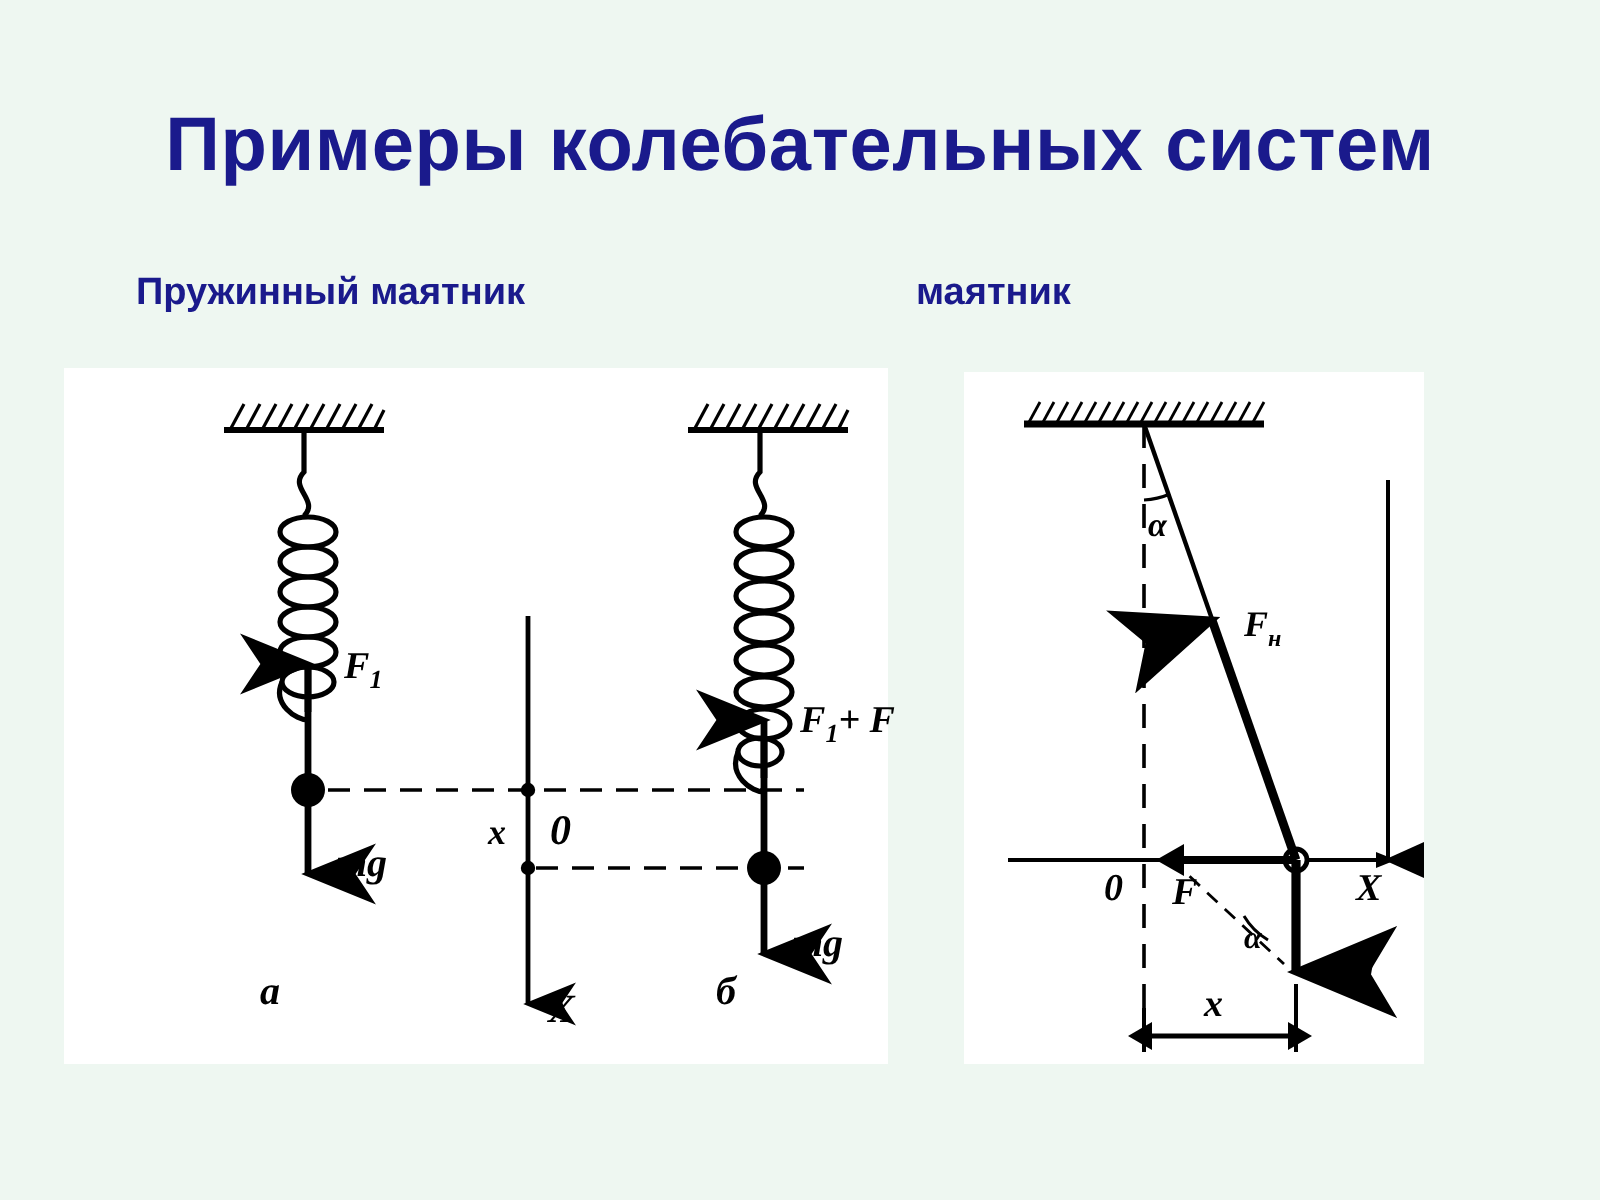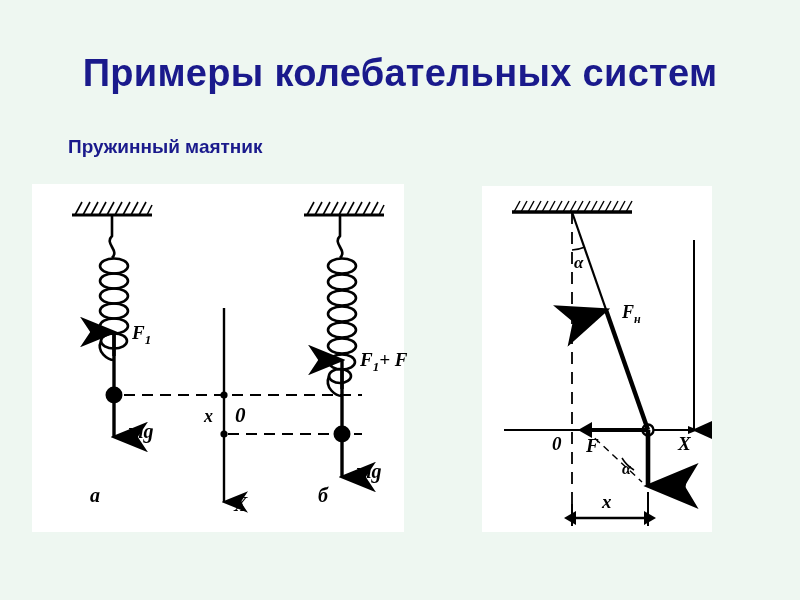--- a/index.html
+++ b/index.html
@@ -48,20 +48,21 @@
   }
   .panel {
     position: absolute;
     background: #ffffff;
   }
   .panel-left {
     left: 32px;
     top: 184px;
     width: 372px;
     height: 348px;
+    padding-left: 40px;
   }
   .panel-right {
     left: 482px;
     top: 186px;
     width: 230px;
     height: 346px;
   }
   .panel svg {
     display: block;
   }
@@ -74,20 +75,21 @@
 </head>
 <body>
 
 <div class="slide">
 
   <div class="slide-title">Примеры колебательных систем</div>
 
   <div class="subtitle subtitle-left">Пружинный маятник</div>
 
   <div class="subtitle subtitle-right">
+    <div>маятник</div>
   </div>
 
   <div class="panel panel-left">
     <svg width="388" height="348" viewBox="0 0 388 348">
       <defs>
         <marker id="arrHeadDown" markerWidth="9" markerHeight="11" refX="4.5" refY="10" orient="auto">
           <path d="M0,0 L4.5,11 L9,0 L4.5,3 Z" fill="#000"></path>
         </marker>
         <marker id="arrHeadUp" markerWidth="9" markerHeight="11" refX="4.5" refY="10" orient="auto">
           <path d="M0,0 L4.5,11 L9,0 L4.5,3 Z" fill="#000"></path>

